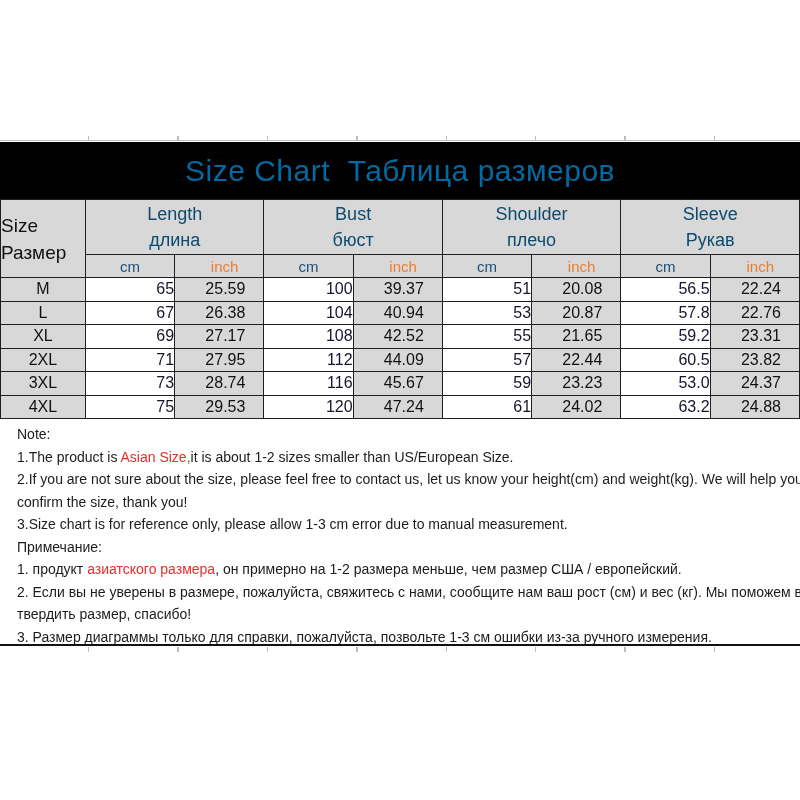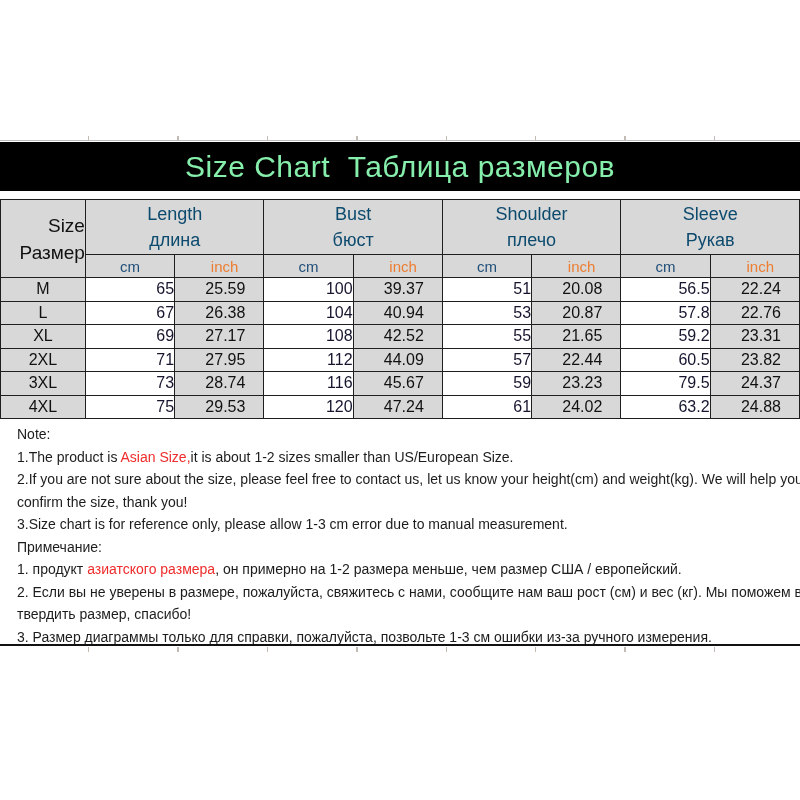--- a/index.html
+++ b/index.html
@@ -16,35 +16,35 @@
     background:repeating-linear-gradient(to right, transparent 0px, transparent 88px, #b3aba1 88px, #b3aba1 89.4px);
     opacity:.8;
   }
   .tick-row.top { top:136px; }
   .tick-row.bottom { top:647px; }
   .hairline-top { position:absolute; top:140px; left:0; width:800px; height:1px; background:#bdbdbd; }
   .rule-bottom  { position:absolute; top:644px; left:0; width:800px; height:2px; background:#111111; }
 
   
   .title-band {
-    position:absolute; top:142px; left:0; width:800px; height:49px;
-    background:#000000; color:#86efac;
+    position:absolute; top:142px; left:0; width:800px; height:57px;
+    background:#000000; color:#0369a1;
     display:flex; align-items:center; justify-content:center;
     font-size:30px; letter-spacing:.5px; white-space:pre;
   }
 
   
   table.size-table {
     position:absolute; top:199px; left:0; width:800px;
     border-collapse:collapse; table-layout:fixed;
   }
   .size-table th, .size-table td {
     border:1.4px solid #1f1f1f; font-weight:normal; overflow:hidden;
   }
-  .h-size  { background:#d8d8d8; text-align:right; font-size:19px; line-height:27px; color:#111; }
+  .h-size  { background:#d8d8d8; text-align:left; font-size:19px; line-height:27px; color:#111; }
   .h-group { background:#d8d8d8; text-align:center; font-size:18px; line-height:26px; color:#0c4a6e; height:55px; }
   .h-cm    { background:#d8d8d8; text-align:center; font-size:15px; color:#1f4e79; height:23px; }
   .h-inch  { background:#d8d8d8; text-align:right; padding-right:25px; font-size:15px; color:#ed7d31; height:23px; }
   .c-size  { background:#d8d8d8; text-align:center; font-size:16px; color:#111; height:23.5px; }
   .c-cm    { background:#ffffff; text-align:right; font-size:16px; color:#15152e; height:23.5px; }
   .c-inch  { background:#d8d8d8; text-align:right; padding-right:18px; font-size:16px; color:#111; height:23.5px; }
 
   
   .notes {
     position:absolute; top:423px; left:17px; width:793px;
@@ -154,21 +154,21 @@
         <td class="c-inch">23.82</td>
       </tr>
       <tr>
         <td class="c-size">3XL</td>
         <td class="c-cm">73</td>
         <td class="c-inch">28.74</td>
         <td class="c-cm">116</td>
         <td class="c-inch">45.67</td>
         <td class="c-cm">59</td>
         <td class="c-inch">23.23</td>
-        <td class="c-cm">79.5</td>
+        <td class="c-cm">53.0</td>
         <td class="c-inch">24.37</td>
       </tr>
       <tr>
         <td class="c-size">4XL</td>
         <td class="c-cm">75</td>
         <td class="c-inch">29.53</td>
         <td class="c-cm">120</td>
         <td class="c-inch">47.24</td>
         <td class="c-cm">61</td>
         <td class="c-inch">24.02</td>

